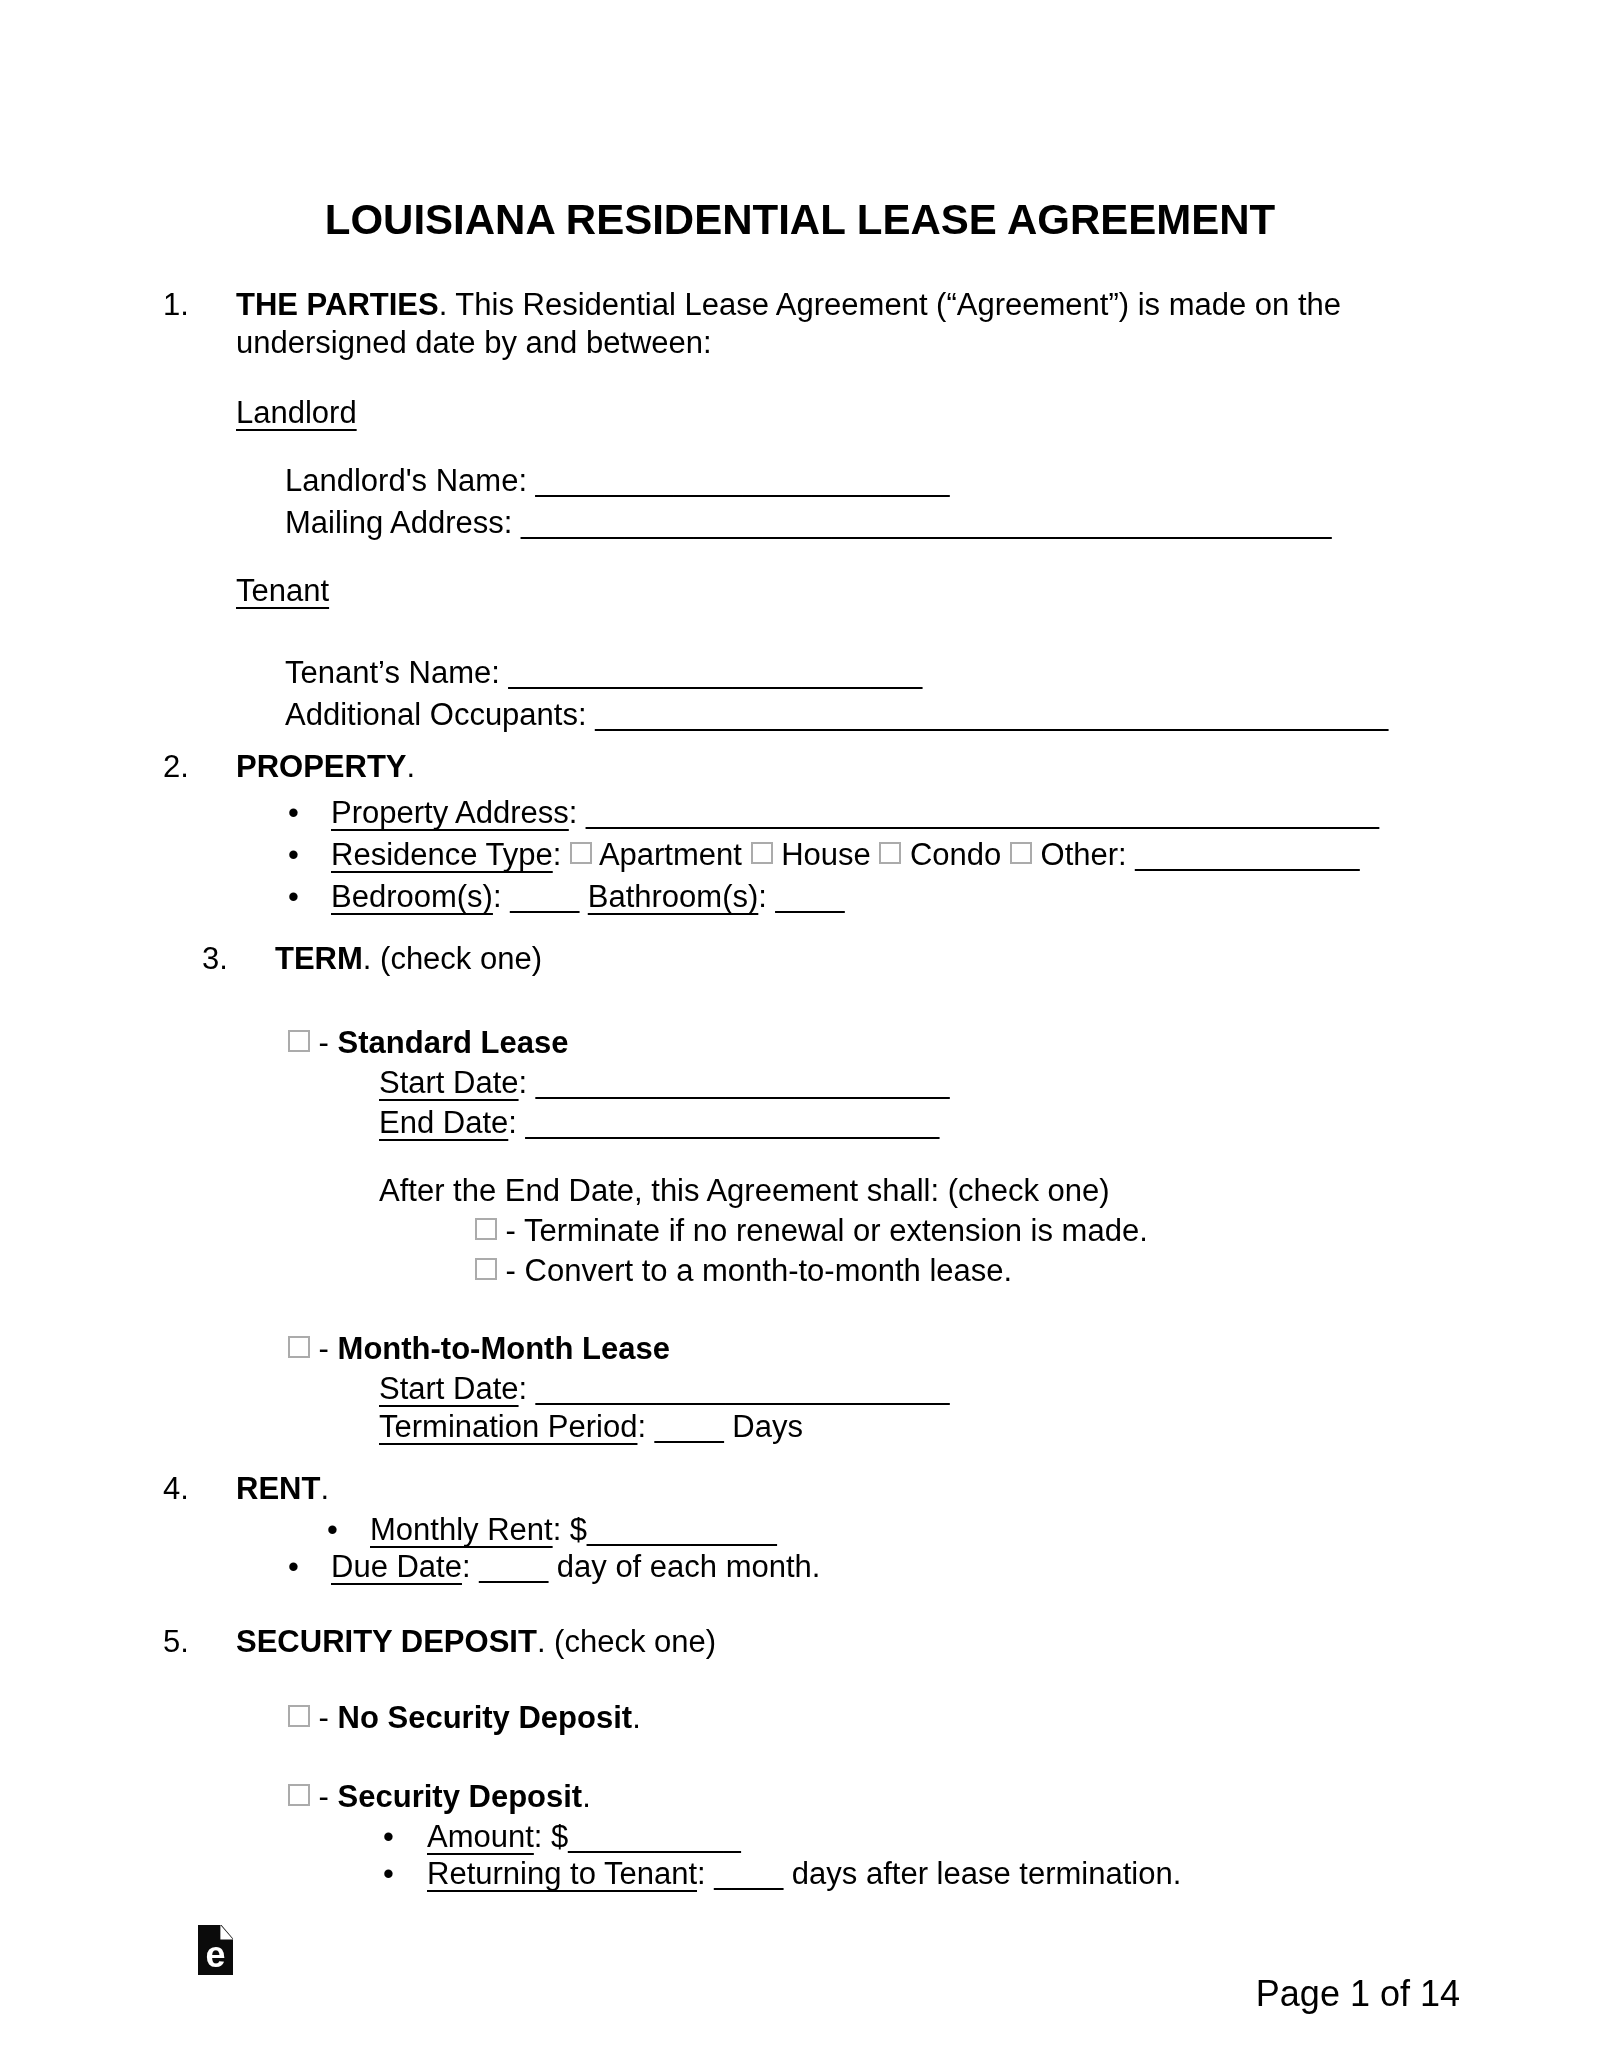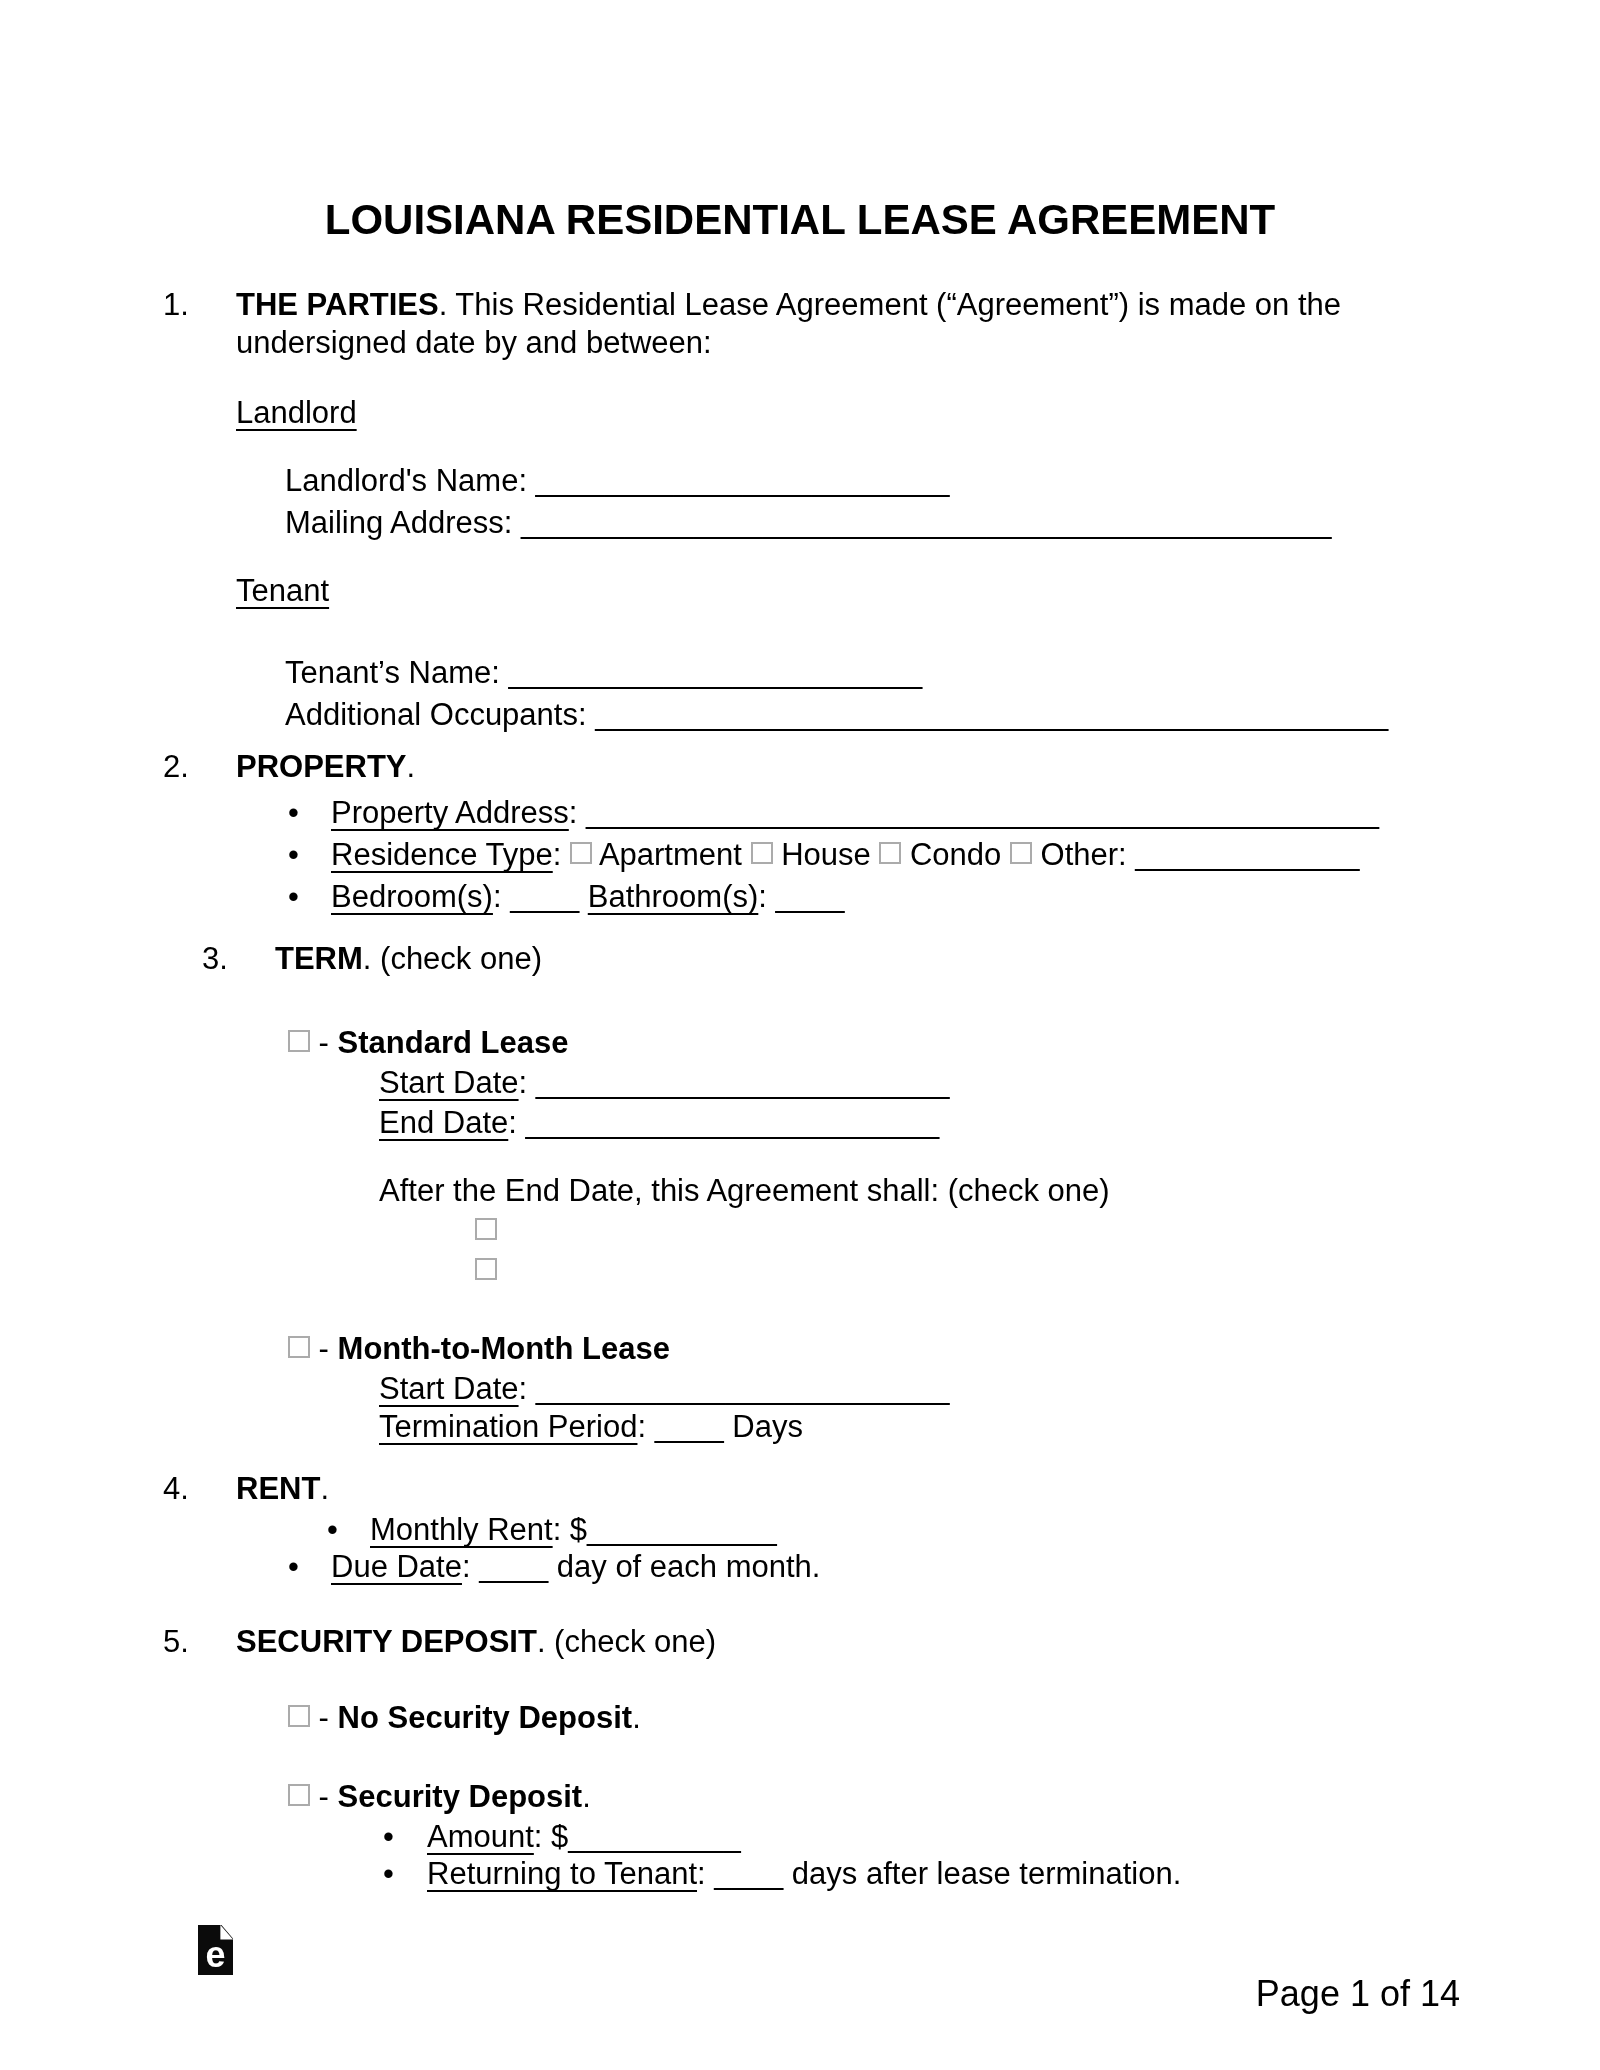--- a/index.html
+++ b/index.html
@@ -76,22 +76,22 @@
       <div class="line k-field" style="top: 696px;"><span>Additional Occupants: </span><span class="fill">______________________________________________</span></div>
       <div class="line k-numbered" style="top: 748px;"><span class="num">2.</span><span class="bold">PROPERTY</span><span>.</span></div>
       <div class="line k-bullet" style="top: 794px;"><span class="marker">•</span><span class="ulab">Property Address</span><span>: </span><span class="fill">______________________________________________</span></div>
       <div class="line k-bullet" style="top: 836px;"><span class="marker">•</span><span class="ulab">Residence Type</span><span>: </span><span class="cbx"></span><span> Apartment </span><span class="cbx"></span><span> House </span><span class="cbx"></span><span> Condo </span><span class="cbx"></span><span> Other: </span><span class="fill">_____________</span></div>
       <div class="line k-bullet" style="top: 878px;"><span class="marker">•</span><span class="ulab">Bedroom(s)</span><span>: </span><span class="fill">____</span><span> </span><span class="ulab">Bathroom(s)</span><span>: </span><span class="fill">____</span></div>
       <div class="line k-numbered" style="top: 940px; margin-left: 39px;"><span class="num">3.</span><span class="bold">TERM</span><span>. (check one)</span></div>
       <div class="line k-check" style="top: 1024px;"><span class="cbx"></span><span> - </span><span class="bold">Standard Lease</span></div>
       <div class="line k-inner" style="top: 1064px;"><span class="ulab">Start Date</span><span>: </span><span class="fill">________________________</span></div>
       <div class="line k-inner" style="top: 1104px;"><span class="ulab">End Date</span><span>: </span><span class="fill">________________________</span></div>
       <div class="line k-inner" style="top: 1172px;"><span>After the End Date, this Agreement shall: (check one)</span></div>
-      <div class="line k-check2" style="top: 1212px;"><span class="cbx"></span></div>
-      <div class="line k-check2" style="top: 1252px;"><span class="cbx"></span></div>
+      <div class="line k-check2" style="top: 1212px;"><span class="cbx"></span><span> - Terminate if no renewal or extension is made.</span></div>
+      <div class="line k-check2" style="top: 1252px;"><span class="cbx"></span><span> - Convert to a month-to-month lease.</span></div>
       <div class="line k-check" style="top: 1330px;"><span class="cbx"></span><span> - </span><span class="bold">Month-to-Month Lease</span></div>
       <div class="line k-inner" style="top: 1370px;"><span class="ulab">Start Date</span><span>: </span><span class="fill">________________________</span></div>
       <div class="line k-inner" style="top: 1408px;"><span class="ulab">Termination Period</span><span>: </span><span class="fill">____</span><span> Days</span></div>
       <div class="line k-numbered" style="top: 1470px;"><span class="num">4.</span><span class="bold">RENT</span><span>.</span></div>
       <div class="line k-bullet" style="top: 1511px; margin-left: 39px;"><span class="marker">•</span><span class="ulab">Monthly Rent</span><span>: $</span><span class="fill">___________</span></div>
       <div class="line k-bullet" style="top: 1548px;"><span class="marker">•</span><span class="ulab">Due Date</span><span>: </span><span class="fill">____</span><span> day of each month.</span></div>
       <div class="line k-numbered" style="top: 1623px;"><span class="num">5.</span><span class="bold">SECURITY DEPOSIT</span><span>. (check one)</span></div>
       <div class="line k-check" style="top: 1699px;"><span class="cbx"></span><span> - </span><span class="bold">No Security Deposit</span><span>.</span></div>
       <div class="line k-check" style="top: 1778px;"><span class="cbx"></span><span> - </span><span class="bold">Security Deposit</span><span>.</span></div>
       <div class="line k-bullet2" style="top: 1818px;"><span class="marker2">•</span><span class="ulab">Amount</span><span>: $</span><span class="fill">__________</span></div>

